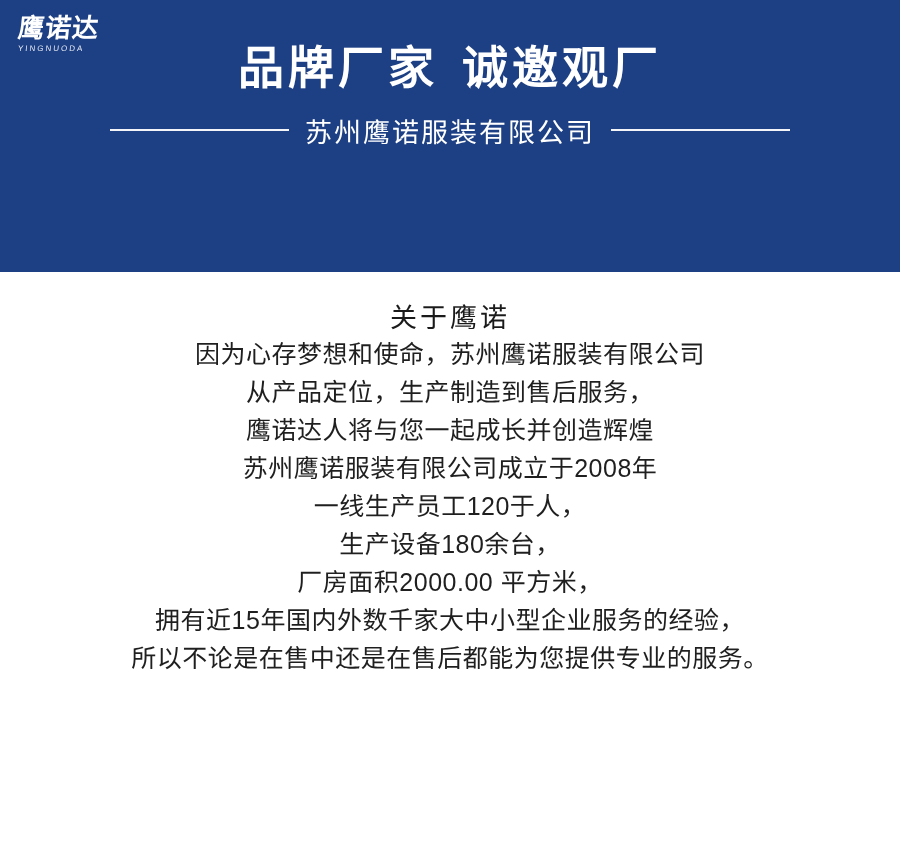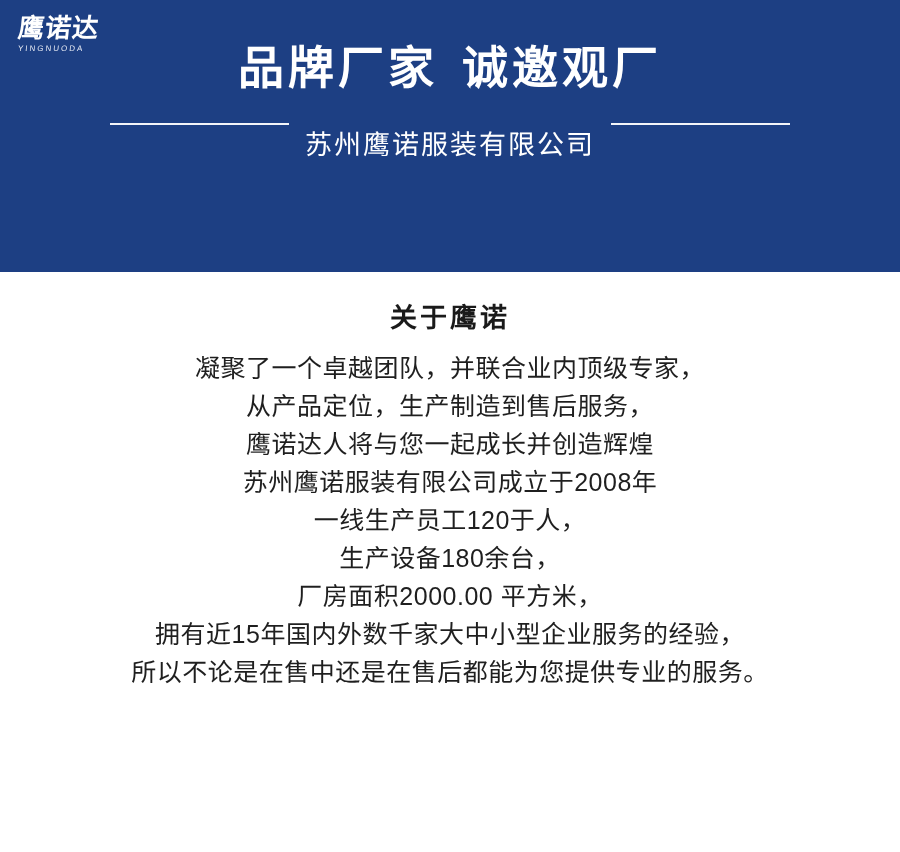--- a/index.html
+++ b/index.html
@@ -83,24 +83,24 @@
     text-align: center;
     white-space: nowrap;
   }
   .headline .gap {
     display: inline-block;
     width: 24px;
   }
 
   .rule-row {
     display: flex;
-    align-items: flex-start;
+    align-items: center;
     justify-content: center;
     width: 680px;
-    margin-top: 28px;
+    margin-top: 16px;
   }
   .rule {
     flex: 1 1 auto;
     height: 2px;
     background: #ffffff;
     opacity: 0.95;
   }
   .subhead {
     color: #ffffff;
     font-size: 27px;
@@ -123,24 +123,23 @@
   
   .content {
     width: 900px;
     padding-top: 24px;
     box-sizing: border-box;
     text-align: center;
   }
 
   .section-title {
     font-size: 27px;
-    font-weight: bold;
+    font-weight: normal;
     color: #1a1a1a;
     letter-spacing: 3px;
-    margin-bottom: 14px;
     font-family: "Liberation Sans", sans-serif;
   }
 
   .para-list {
     list-style: none;
     margin: 0;
     padding: 0;
   }
   .para-list li {
     font-size: 25px;
@@ -174,21 +173,21 @@
         <span class="subhead">苏州鹰诺服装有限公司</span>
         <span class="rule"></span>
       </div>
 
     </div>
   </div>
 
   <div class="content">
     <div class="section-title">关于鹰诺</div>
     <ul class="para-list">
-      <li>凝聚了一个卓越团队，并联合业内顶级专家，</li>
+      <li>因为心存梦想和使命，苏州鹰诺服装有限公司</li>
       <li>从产品定位，生产制造到售后服务，</li>
       <li>鹰诺达人将与您一起成长并创造辉煌</li>
       <li>苏州鹰诺服装有限公司成立于2008年</li>
       <li>一线生产员工120于人，</li>
       <li>生产设备180余台，</li>
       <li>厂房面积2000.00 平方米，</li>
       <li>拥有近15年国内外数千家大中小型企业服务的经验，</li>
       <li>所以不论是在售中还是在售后都能为您提供专业的服务。</li>
     </ul>
   </div>

